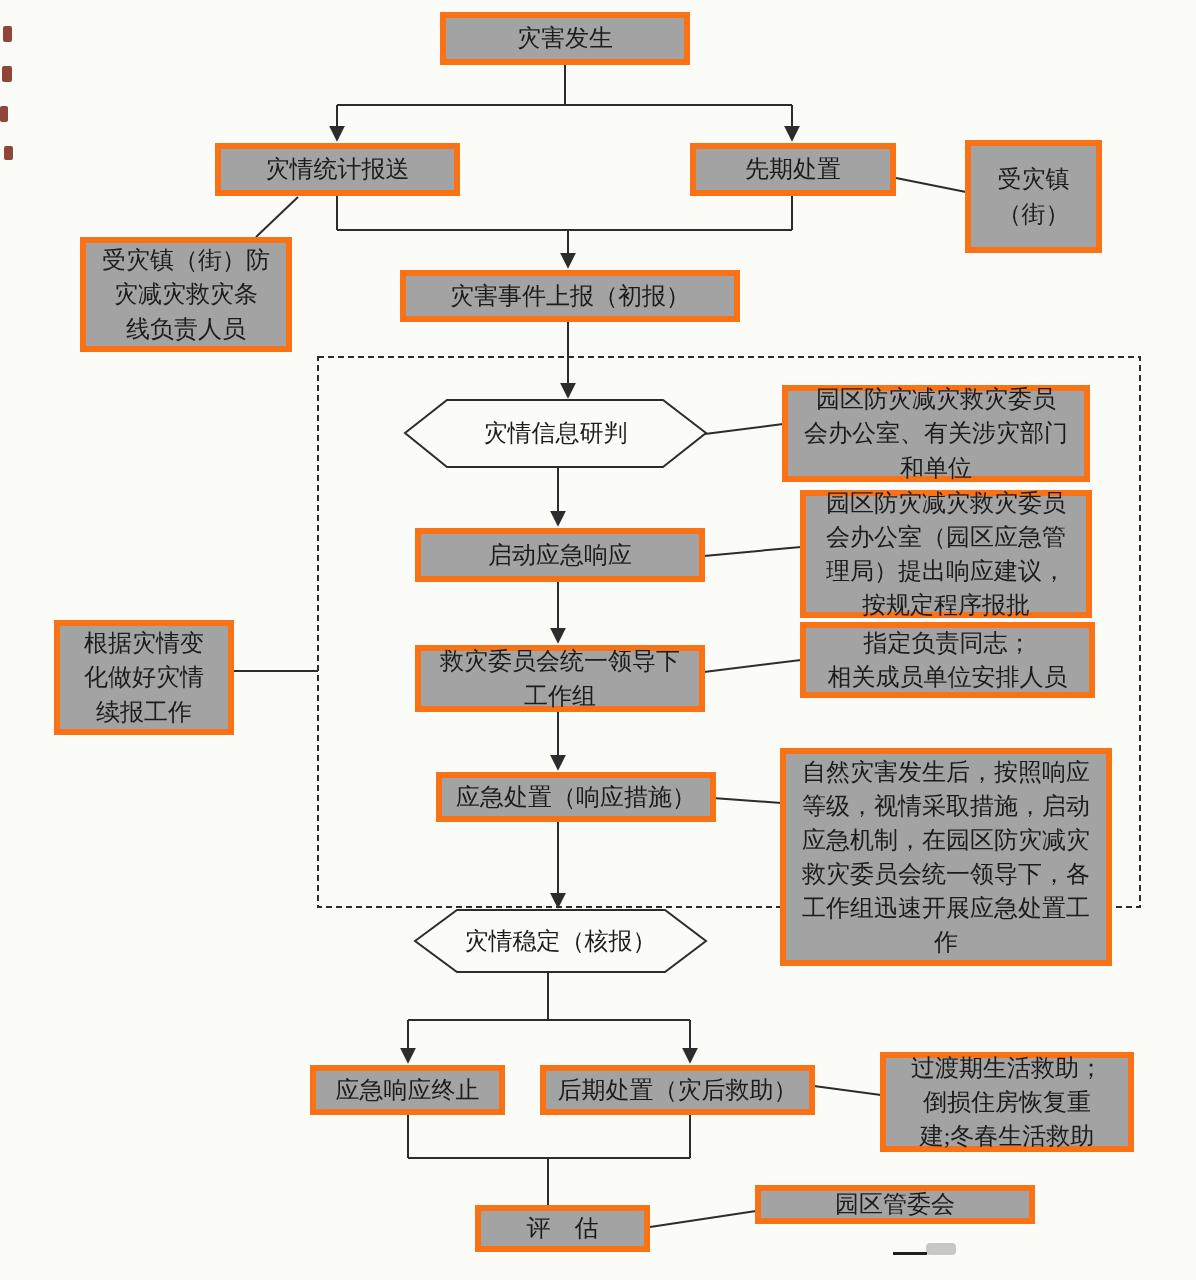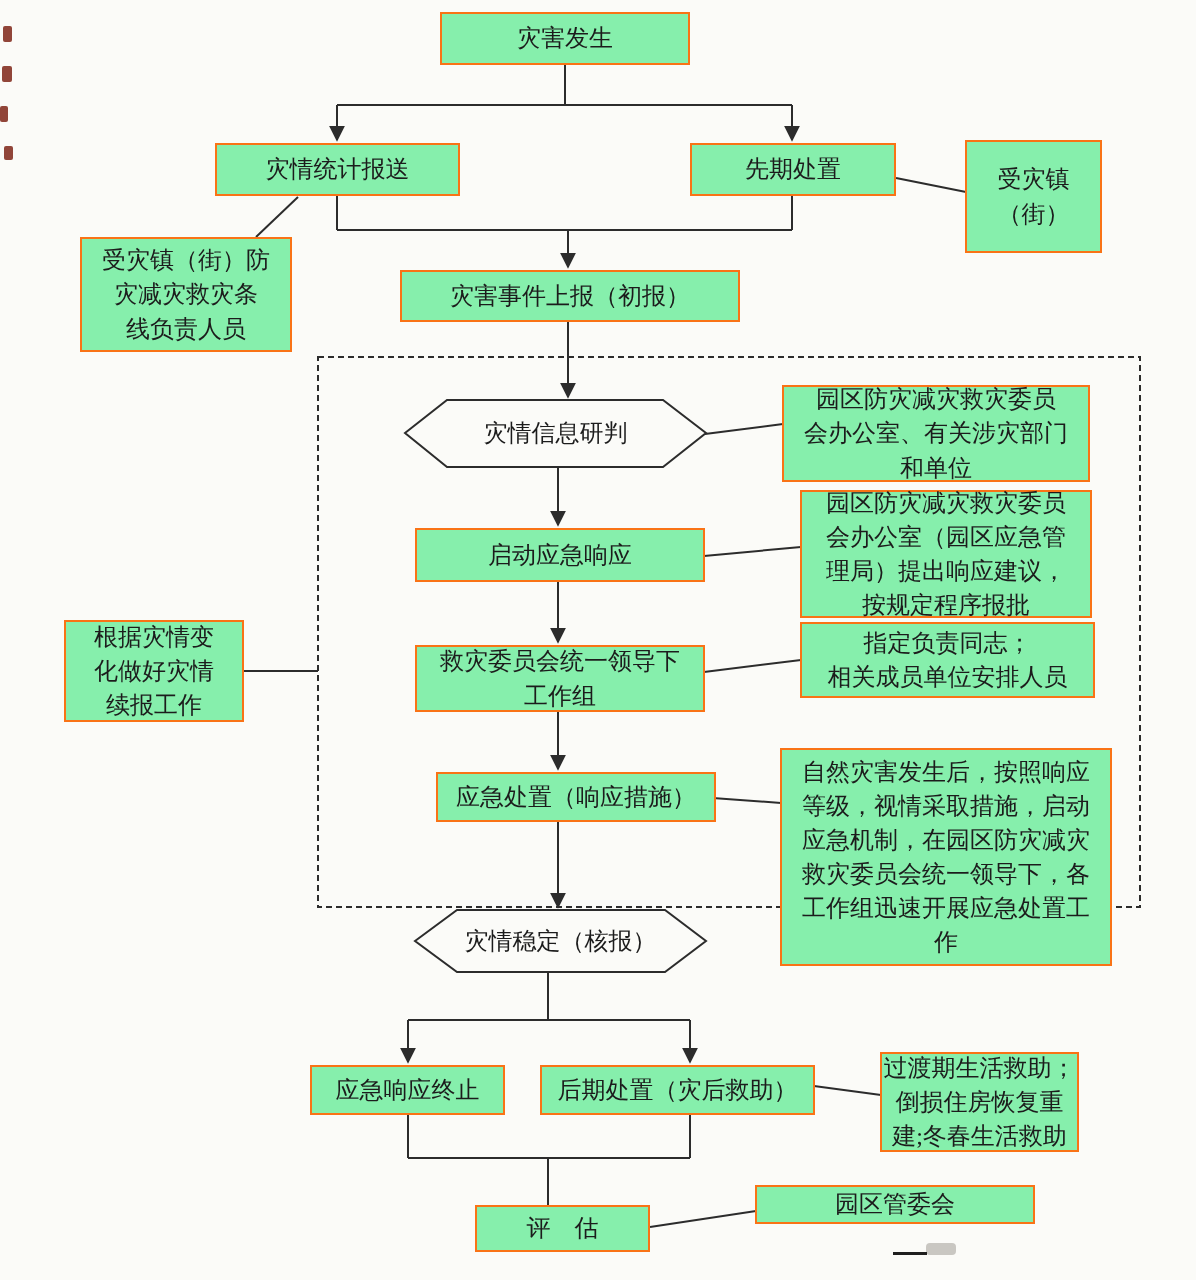--- a/index.html
+++ b/index.html
@@ -6,21 +6,21 @@
   html,body { background:#e9e9e7; }
   .canvas {
     position:relative; width:1196px; height:1280px; margin:0 auto;
     background:#fbfbf8; overflow:hidden;
     font-family:"Liberation Serif","DejaVu Serif",serif;
     color:#1c1c1c;
   }
   svg.layer { position:absolute; left:0; top:0; z-index:1; }
   .node {
     position:absolute; z-index:2;
-    border:2px solid #f97316; background:#86efac;
+    border:6px solid #f97316; background:#a3a3a3;
     display:flex; align-items:center; justify-content:center;
     text-align:center; white-space:pre-line;
     font-size:24px; line-height:1.42;
   }
   .callout { font-size:24px; }
   .plain { border:none; background:transparent; }
   .artifact { position:absolute; z-index:3; }
   .artifact.red  { background:#7e2418; opacity:.85; border-radius:2px; }
   .artifact.dark { background:#1e1e1e; }
   .artifact.gray { background:#c9c7c2; border-radius:4px; }
@@ -119,32 +119,32 @@
 和单位</div>
 
   <div class="node callout" style="left:800px;top:490px;width:292px;height:128px">园区防灾减灾救灾委员
 会办公室（园区应急管
 理局）提出响应建议，
 按规定程序报批</div>
 
   <div class="node callout" style="left:800px;top:622px;width:295px;height:76px">指定负责同志；
 相关成员单位安排人员</div>
 
-  <div class="node callout" style="left:64px;top:620px;width:180px;height:102px">根据灾情变
+  <div class="node callout" style="left:54px;top:620px;width:180px;height:115px">根据灾情变
 化做好灾情
 续报工作</div>
 
   <div class="node callout" style="left:780px;top:748px;width:332px;height:218px">自然灾害发生后，按照响应
 等级，视情采取措施，启动
 应急机制，在园区防灾减灾
 救灾委员会统一领导下，各
 工作组迅速开展应急处置工
 作</div>
 
-  <div class="node callout" style="left:880px;top:1052px;width:199px;height:100px">过渡期生活救助；
+  <div class="node callout" style="left:880px;top:1052px;width:254px;height:100px">过渡期生活救助；
 倒损住房恢复重
 建;冬春生活救助</div>
 
   <div class="node callout" style="left:755px;top:1185px;width:280px;height:39px">园区管委会</div>
 
   <div class="artifact red" style="left:3px;top:26px;width:9px;height:16px"></div>
   <div class="artifact red" style="left:2px;top:66px;width:10px;height:16px"></div>
   <div class="artifact red" style="left:0px;top:106px;width:8px;height:16px"></div>
   <div class="artifact red" style="left:4px;top:146px;width:9px;height:14px"></div>
   <div class="artifact gray" style="left:926px;top:1243px;width:30px;height:12px"></div>

